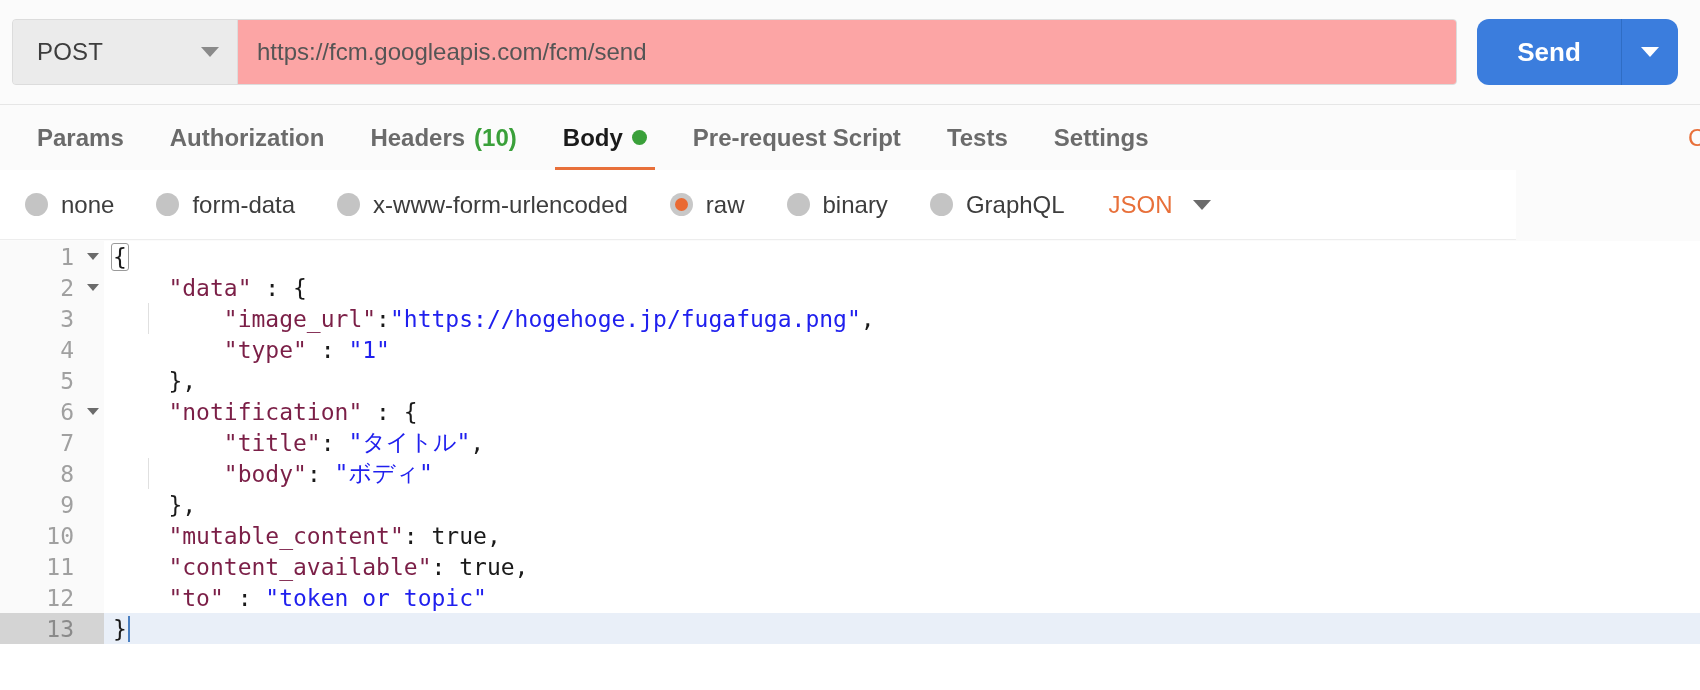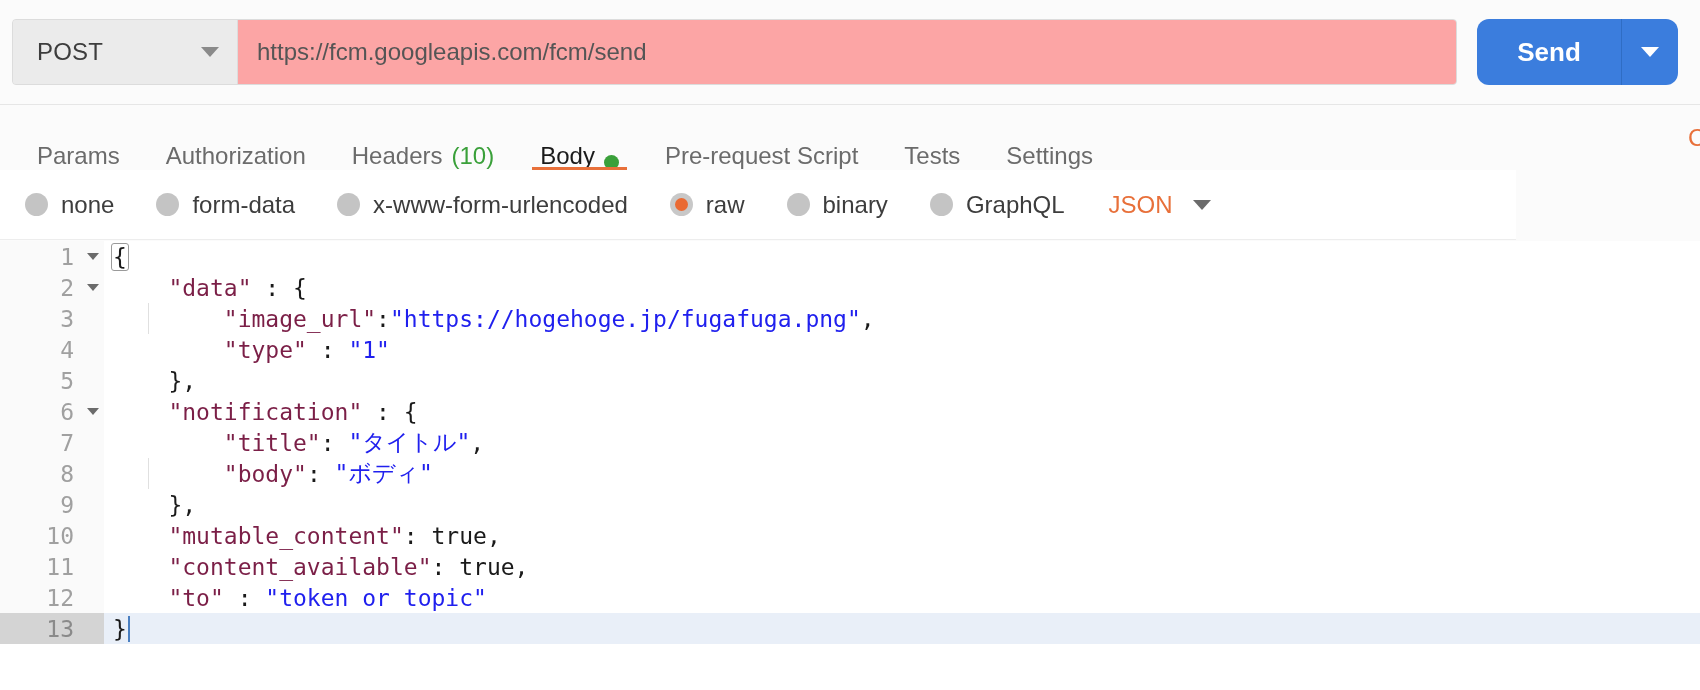--- a/index.html
+++ b/index.html
@@ -117,27 +117,28 @@
     width: 1700px; height: 65px;
     background: #fbfbfb;
     display: flex;
     align-items: center;
     padding-left: 14px;
   }
   .tab {
     position: relative;
     height: 65px;
     display: flex;
-    align-items: flex-end;
+    align-items: center;
     gap: 9px;
     padding: 0 23px;
     font-size: 24px;
     color: #6b6b6b;
     cursor: pointer;
     white-space: nowrap;
+    font-weight: bold;
   }
   .tab.active { color: #1a1a1a; }
   .tab.active::after {
     content: "";
     position: absolute;
     left: 15px; right: 15px;
     bottom: 0;
     height: 3px;
     background: #e8703a;
   }

